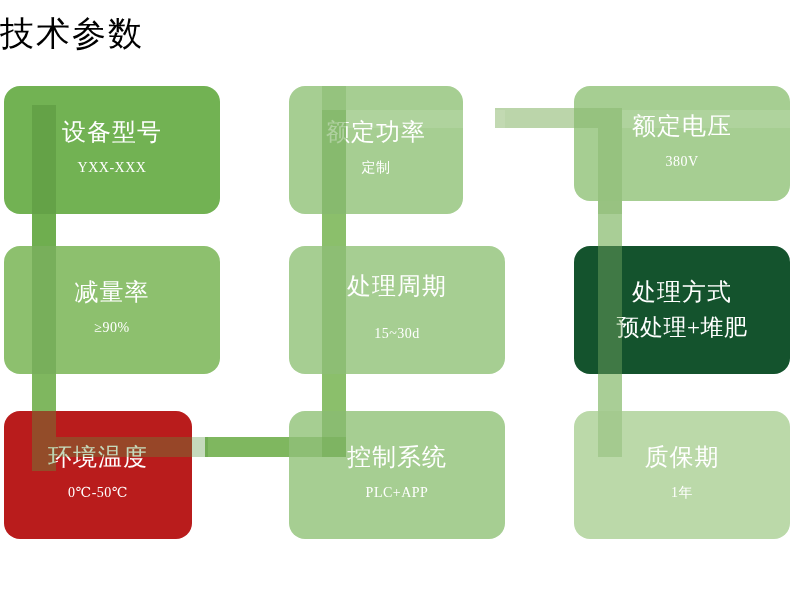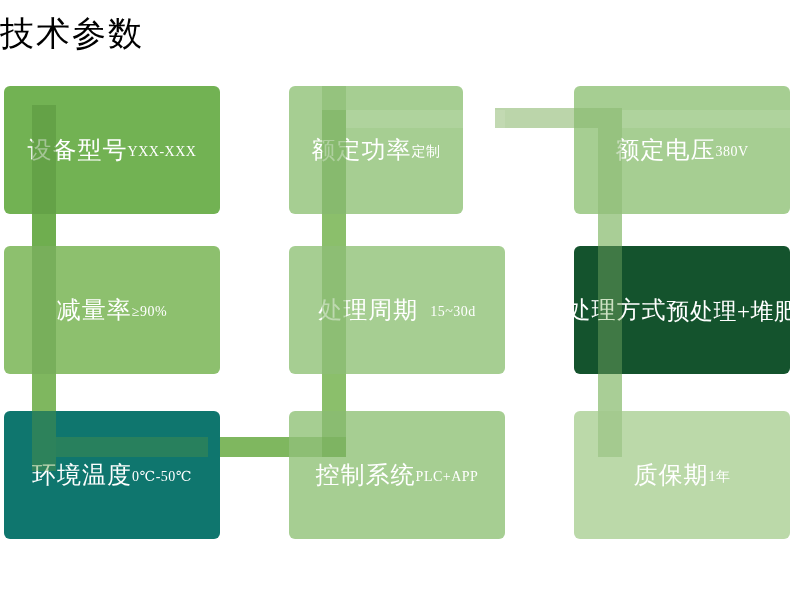--- a/index.html
+++ b/index.html
@@ -34,25 +34,25 @@
 
   
   .bar {
     position: absolute;
     z-index: 1;
   }
 
   
   .card {
     position: absolute;
-    border-radius: 6px;
+    border-radius: 16px;
     z-index: 2;
     box-sizing: border-box;
     display: flex;
-    flex-direction: row;
+    flex-direction: column;
     align-items: center;
     justify-content: center;
   }
   .card-label {
     color: #ffffff;
     font-size: 24px;
     line-height: 32px;
     letter-spacing: 1px;
     white-space: nowrap;
   }
@@ -98,41 +98,41 @@
   <div class="card" style="left:4px; top:86px; width:216px; height:128px; background:#72B253;">
     <div class="card-label">设备型号</div>
     <div class="card-value">YXX-XXX</div>
   </div>
 
   <div class="card" style="left:289px; top:86px; width:174px; height:128px; background:#A6CE92;">
     <div class="card-label">额定功率</div>
     <div class="card-value">定制</div>
   </div>
 
-  <div class="card" style="left:574px; top:86px; width:216px; height:128px; background:#A6CE92;">
+  <div class="card" style="left:574px; top:86px; width:216px; height:115px; background:#A6CE92;">
     <div class="card-label">额定电压</div>
     <div class="card-value">380V</div>
   </div>
 
   <div class="card" style="left:4px; top:246px; width:216px; height:128px; background:#8DC06E;">
     <div class="card-label">减量率</div>
     <div class="card-value">≥90%</div>
   </div>
 
   <div class="card" style="left:289px; top:246px; width:216px; height:128px; background:#A6CE92;gap:12px;">
     <div class="card-label">处理周期</div>
     <div class="card-value">15~30d</div>
   </div>
 
   <div class="card" style="left:574px; top:246px; width:216px; height:128px; background:#14532d;">
     <div class="card-label">处理方式</div>
     <div class="card-value tight">预处理+堆肥</div>
   </div>
 
-  <div class="card" style="left:4px; top:411px; width:216px; height:128px; background:#0f766e;">
+  <div class="card" style="left:4px; top:411px; width:188px; height:128px; background:#b91c1c;">
     <div class="card-label">环境温度</div>
     <div class="card-value">0℃-50℃</div>
   </div>
 
   <div class="card" style="left:289px; top:411px; width:216px; height:128px; background:#A6CE92;">
     <div class="card-label">控制系统</div>
     <div class="card-value">PLC+APP</div>
   </div>
 
   <div class="card" style="left:574px; top:411px; width:216px; height:128px; background:#BBD9A9;">

